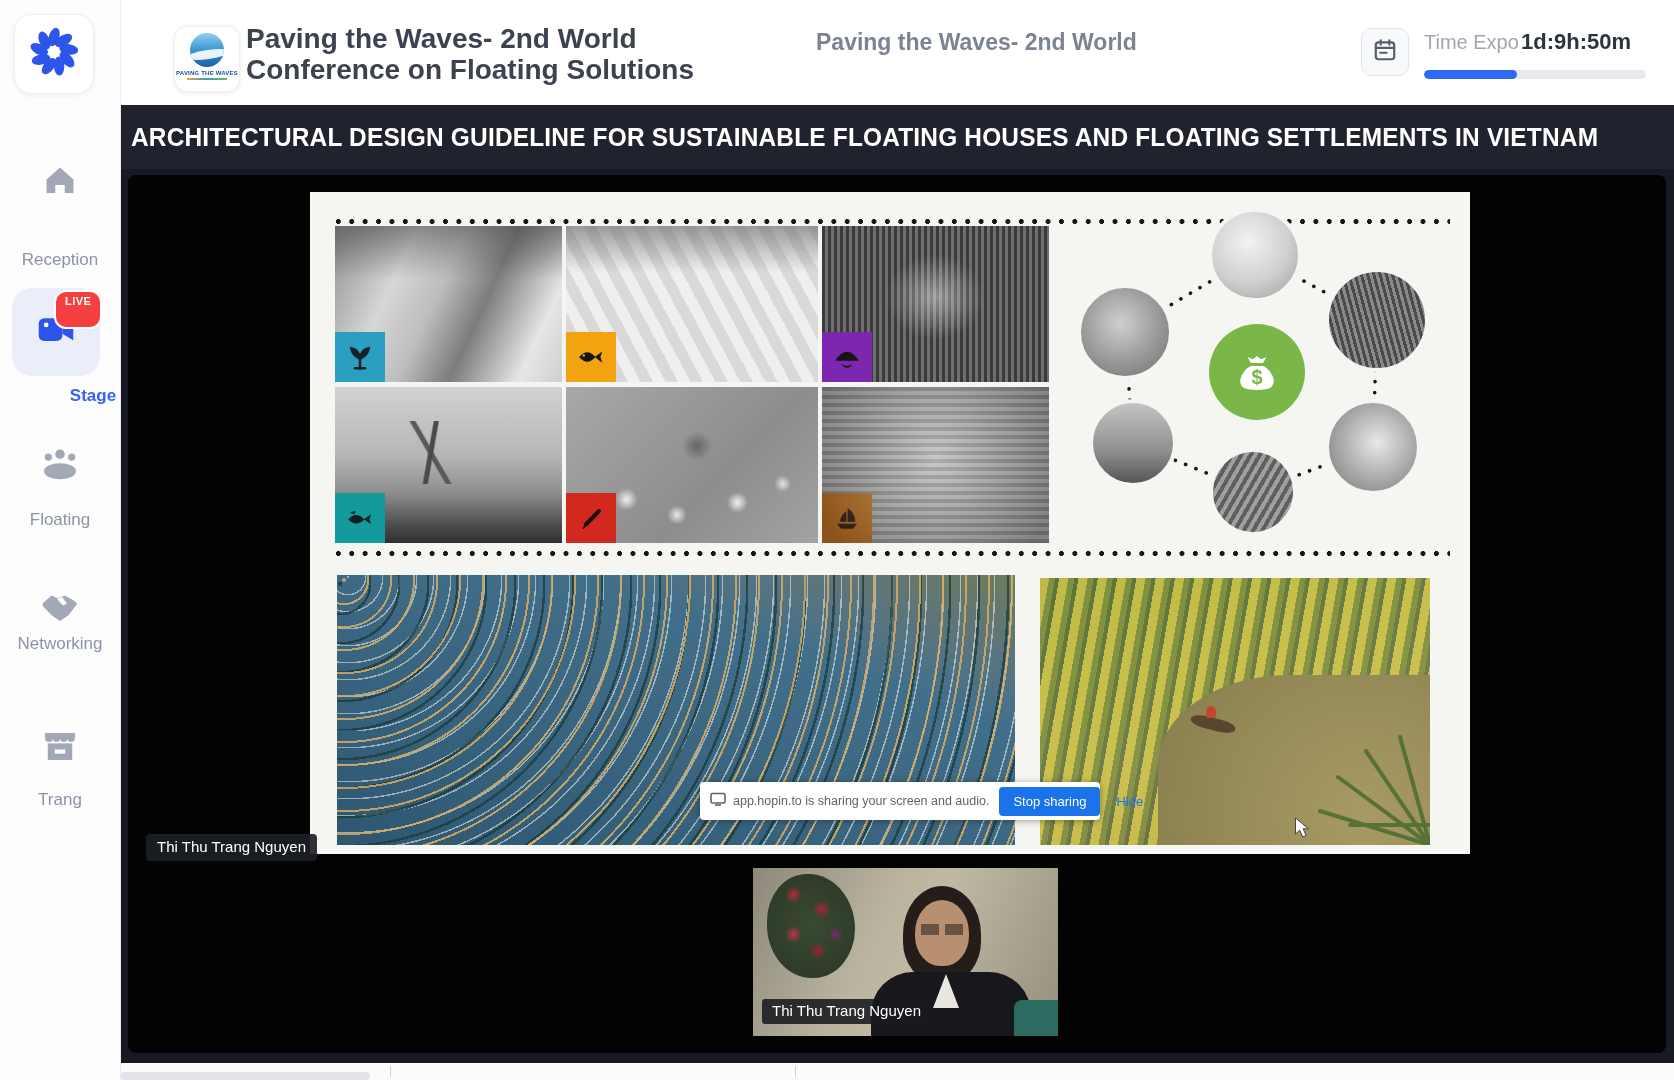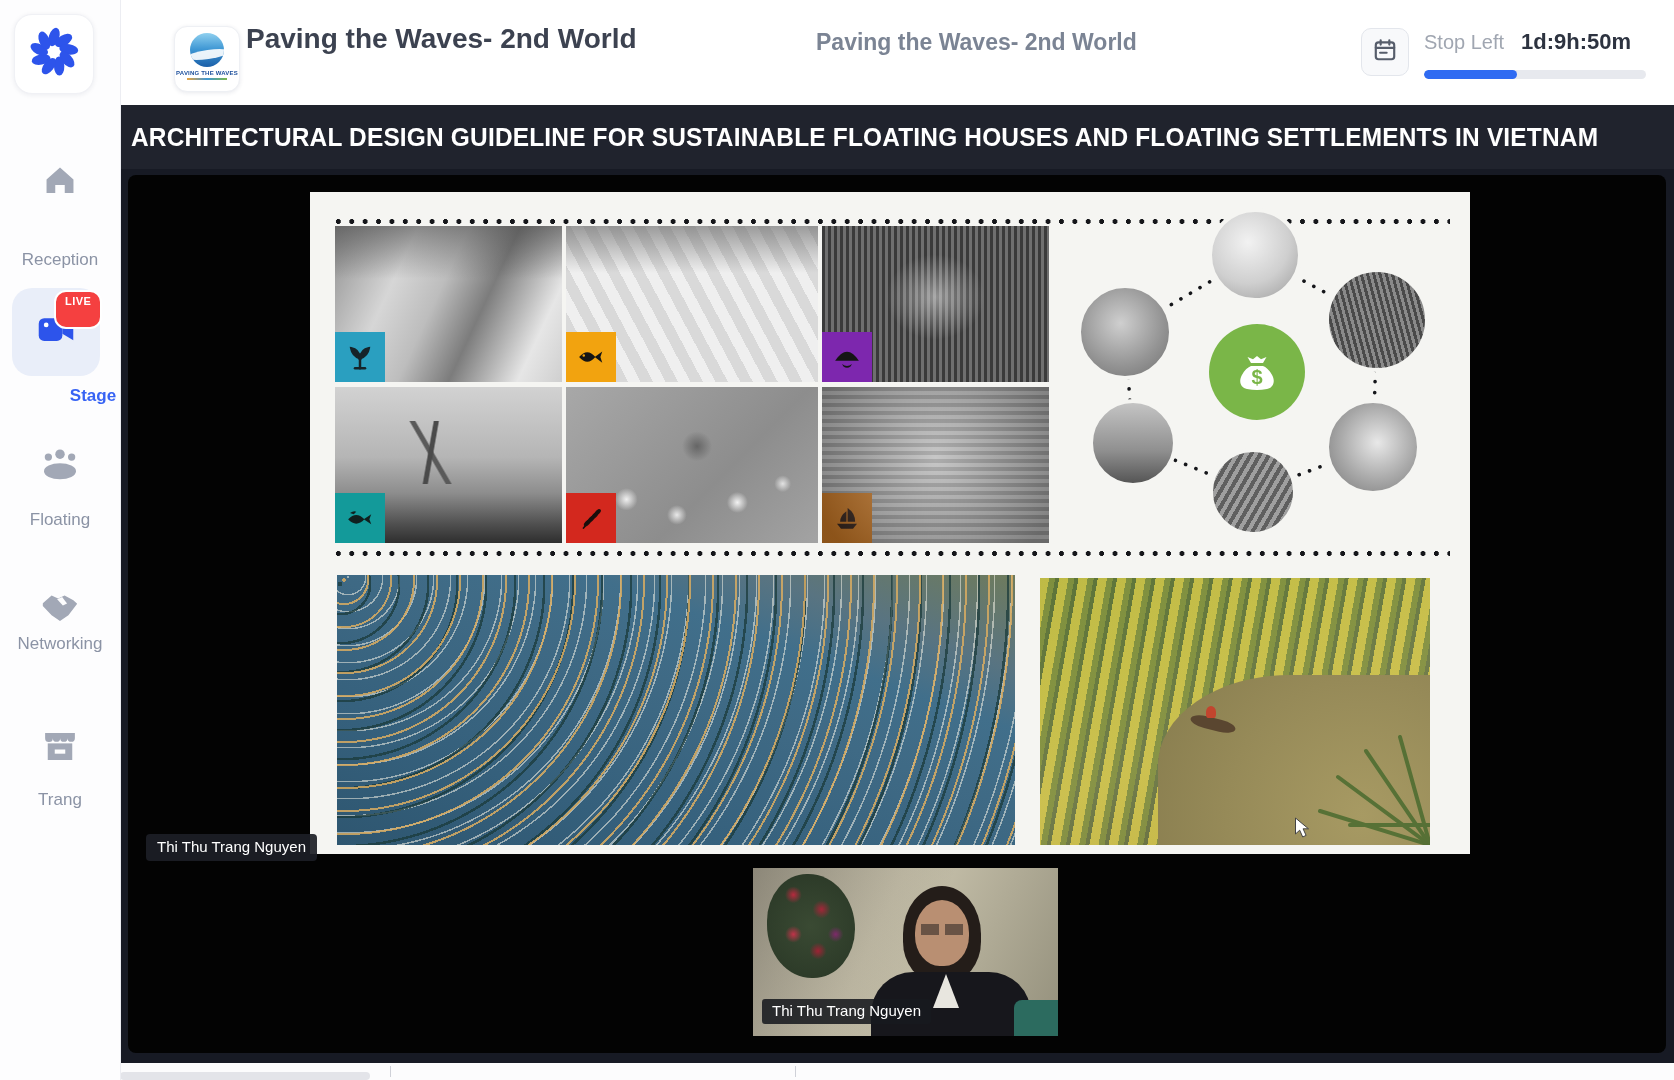--- a/index.html
+++ b/index.html
@@ -237,34 +237,35 @@
 </aside>
 
 <header class="abs header">
   <div class="abs event-logo" style="left:38px;top:26px;">
     <div class="globe"></div>
     <div class="logo-text">PAVING THE WAVES</div>
     <div class="logo-bar"></div>
   </div>
   <div class="abs event-title" style="left:110px;">
     <div>Paving the Waves- 2nd World</div>
+    <div>Conference on Floating Solutions</div>
   </div>
   <div class="abs schedule-title" style="left:680px;">
     <div>Paving the Waves- 2nd World</div>
   </div>
   <div class="abs calendar-box" style="left:1225px;">
     <span>
       <svg width="26" height="26" viewBox="0 0 24 24" fill="none" stroke="#565d6b" stroke-width="2" stroke-linecap="round">
         <rect x="3.5" y="5" width="17" height="15.5" rx="2.5"></rect>
         <path d="M8,3 v4 M16,3 v4 M3.5,10 h17"></path>
         <path d="M7.5,14.5 h6"></path>
       </svg>
     </span>
   </div>
-  <div class="abs timeleft-label" style="left:1288px;">Stop Left</div>
+  <div class="abs timeleft-label" style="left:1288px;">Time Expo</div>
   <div class="abs timeleft-value" style="left:1385px;">1d:9h:50m</div>
   <div class="abs progress-track" style="left:1288px;">
     <div class="progress-fill" id="pfill" style="width: 42%; background: rgb(47, 107, 242);"></div>
   </div>
 </header>
 
 <div class="abs banner">
   <div class="banner-title">ARCHITECTURAL DESIGN GUIDELINE FOR SUSTAINABLE FLOATING HOUSES AND FLOATING SETTLEMENTS IN VIETNAM</div>
 </div>
 
@@ -361,20 +362,31 @@
       <g stroke="#4a6b2f" stroke-width="4" stroke-linecap="round" opacity=".85">
         <path d="M150,130 L40,96" fill="none"></path>
         <path d="M150,130 L58,62" fill="none"></path>
         <path d="M150,130 L86,36" fill="none"></path>
         <path d="M150,130 L120,22" fill="none"></path>
         <path d="M150,110 L70,110" fill="none"></path>
       </g>
     </svg>
   </div>
 
+  <div class="abs share-bar">
+    <span>
+      <svg width="16" height="14" viewBox="0 0 16 14" fill="none" stroke="#5f6368" stroke-width="1.6">
+        <rect x="1" y="1.5" width="14" height="9.5" rx="1.5"></rect>
+        <path d="M5,13 h6"></path>
+      </svg>
+    </span>
+    <span class="share-msg">app.hopin.to is sharing your screen and audio.</span>
+    <button class="stop-btn" style="background: rgb(26, 115, 232);">Stop sharing</button>
+    <span class="hide-btn" style="color: rgb(26, 115, 232);">Hide</span>
+  </div>
 
   <div class="abs cursor">
     <svg width="18" height="22" viewBox="0 0 18 22">
       <path d="M1.5,1 L1.5,17 L5.7,13.2 L8.7,20 L12.1,18.4 L9.1,11.8 L14.5,11.8 Z" fill="#ffffff" stroke="#444" stroke-width="1"></path>
     </svg>
   </div>
 </div>
 
 <div class="abs name-chip" style="left:146px;top:834px;">Thi Thu Trang Nguyen</div>
 

